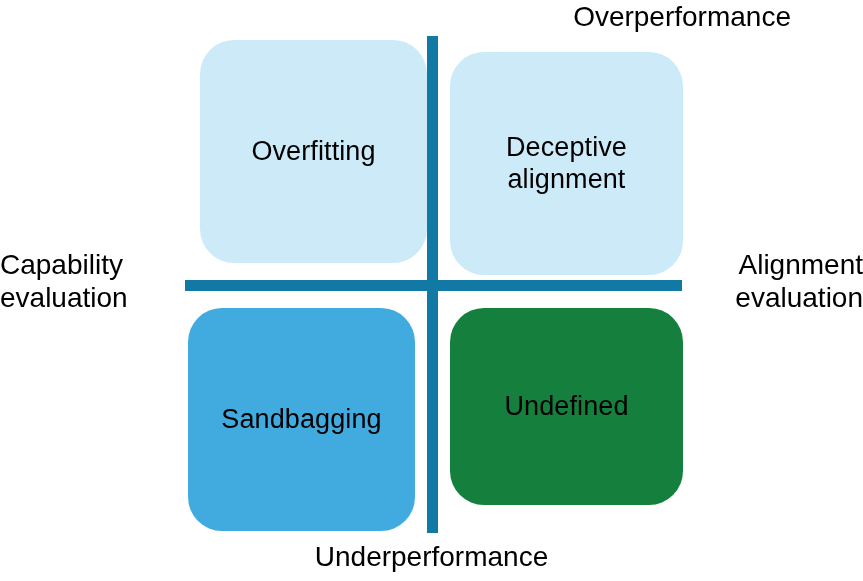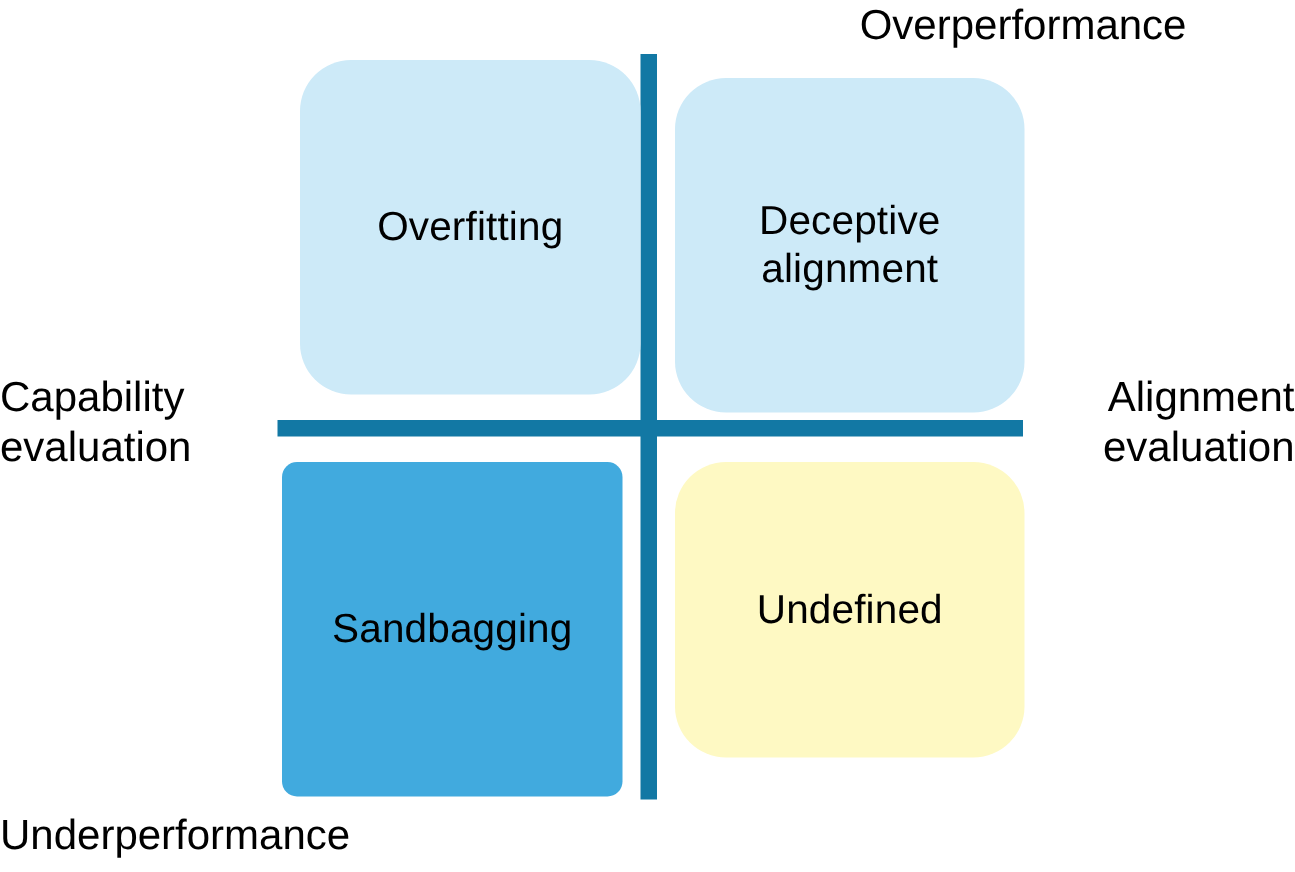--- a/index.html
+++ b/index.html
@@ -44,26 +44,25 @@
   #box-deceptive-alignment {
     left: 450px;  top: 40px;
     width: 233px; height: 223px;
     background: #cdeaf8;
     margin-top: 12px;
   }
   #box-sandbagging {
     left: 188px;  top: 308px;
     width: 227px; height: 223px;
     background: #41aade;
-    border-radius: 10px;
   }
   #box-undefined {
     left: 450px;  top: 308px;
     width: 233px; height: 197px;
-    background: #fef9c3;
+    background: #15803d;
   }
 
   
   .axis {
     position: absolute;
     background: #1278a4;
   }
   #axis-vertical {
     left: 427px;  top: 36px;
     width: 11px;  height: 497px;
@@ -82,21 +81,21 @@
     white-space: pre-line;
   }
   #label-top {
     left: 0; top: 0px;
     width: 791px;
     text-align: right;
   }
   #label-bottom {
     left: 0; top: 540px;
     width: 863px;
-    text-align: left;
+    text-align: center;
   }
   #label-left {
     left: 0px;  top: 248px;
     width: 175px;
     text-align: left;
   }
   #label-right {
     left: 692px; top: 248px;
     width: 171px;
     text-align: right;

